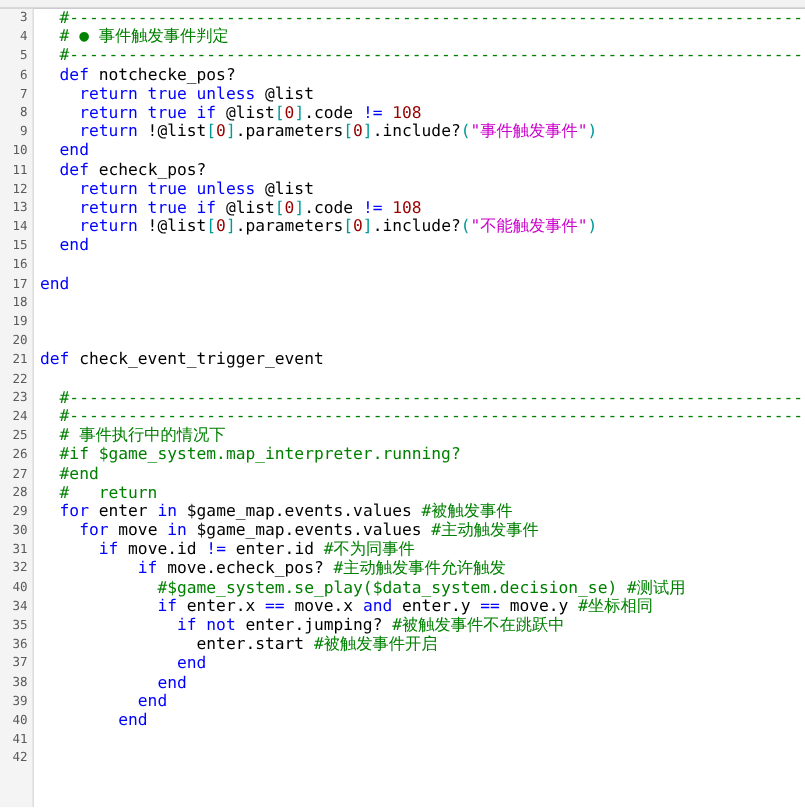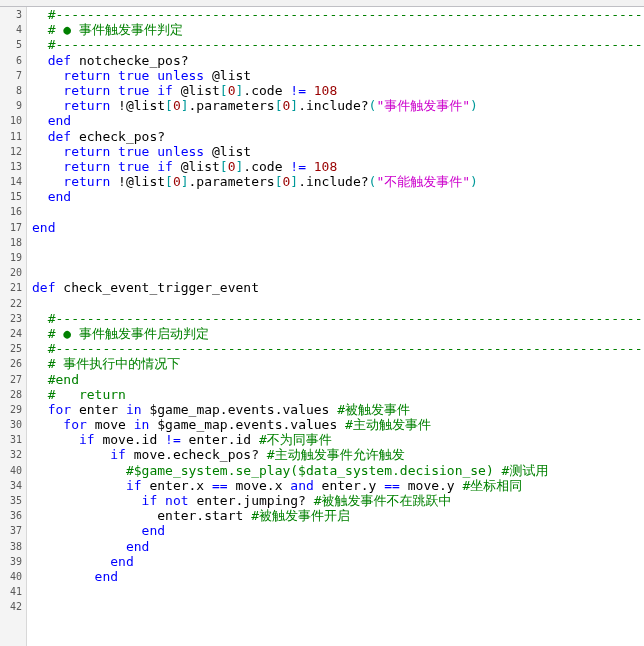--- a/index.html
+++ b/index.html
@@ -149,23 +149,23 @@
         <div class="cline"><span class="kw">    return </span><span class="pln">!@list</span><span class="brk">[</span><span class="num">0</span><span class="brk">]</span><span class="pln">.parameters</span><span class="brk">[</span><span class="num">0</span><span class="brk">]</span><span class="pln">.include?</span><span class="brk">(</span><span class="str">"不能触发事件"</span><span class="brk">)</span></div>
         <div class="cline"><span class="kw">  end</span></div>
         <div class="cline"></div>
         <div class="cline"><span class="kw">end</span></div>
         <div class="cline"></div>
         <div class="cline"></div>
         <div class="cline"></div>
         <div class="cline"><span class="kw">def</span><span class="pln"> check_event_trigger_event</span></div>
         <div class="cline"></div>
         <div class="cline"><span class="cmt">  #----------------------------------------------------------------------------</span></div>
-        <div class="cline"><span class="cmt">  # ● 事件触发事件启动判定</span></div>
         <div class="cline"><span class="cmt">  #----------------------------------------------------------------------------</span></div>
         <div class="cline"><span class="cmt">  # 事件执行中的情况下</span></div>
+        <div class="cline"><span class="cmt">  #if $game_system.map_interpreter.running?</span></div>
         <div class="cline"><span class="cmt">  #end</span></div>
         <div class="cline"><span class="cmt">  #   return</span></div>
         <div class="cline"><span class="kw">  for </span><span class="pln">enter </span><span class="kw">in </span><span class="pln">$game_map.events.values </span><span class="cmt">#被触发事件</span></div>
         <div class="cline"><span class="kw">    for </span><span class="pln">move </span><span class="kw">in </span><span class="pln">$game_map.events.values </span><span class="cmt">#主动触发事件</span></div>
         <div class="cline"><span class="kw">      if </span><span class="pln">move.id </span><span class="kw">!=</span><span class="pln"> enter.id </span><span class="cmt">#不为同事件</span></div>
         <div class="cline"><span class="kw">          if </span><span class="pln">move.echeck_pos? </span><span class="cmt">#主动触发事件允许触发</span></div>
         <div class="cline"><span class="cmt">            #$game_system.se_play($data_system.decision_se) #测试用</span></div>
         <div class="cline"><span class="kw">            if </span><span class="pln">enter.x </span><span class="kw">==</span><span class="pln"> move.x </span><span class="kw">and</span><span class="pln"> enter.y </span><span class="kw">==</span><span class="pln"> move.y </span><span class="cmt">#坐标相同</span></div>
         <div class="cline"><span class="kw">              if not </span><span class="pln">enter.jumping? </span><span class="cmt">#被触发事件不在跳跃中</span></div>
         <div class="cline"><span class="pln">                enter.start </span><span class="cmt">#被触发事件开启</span></div>

